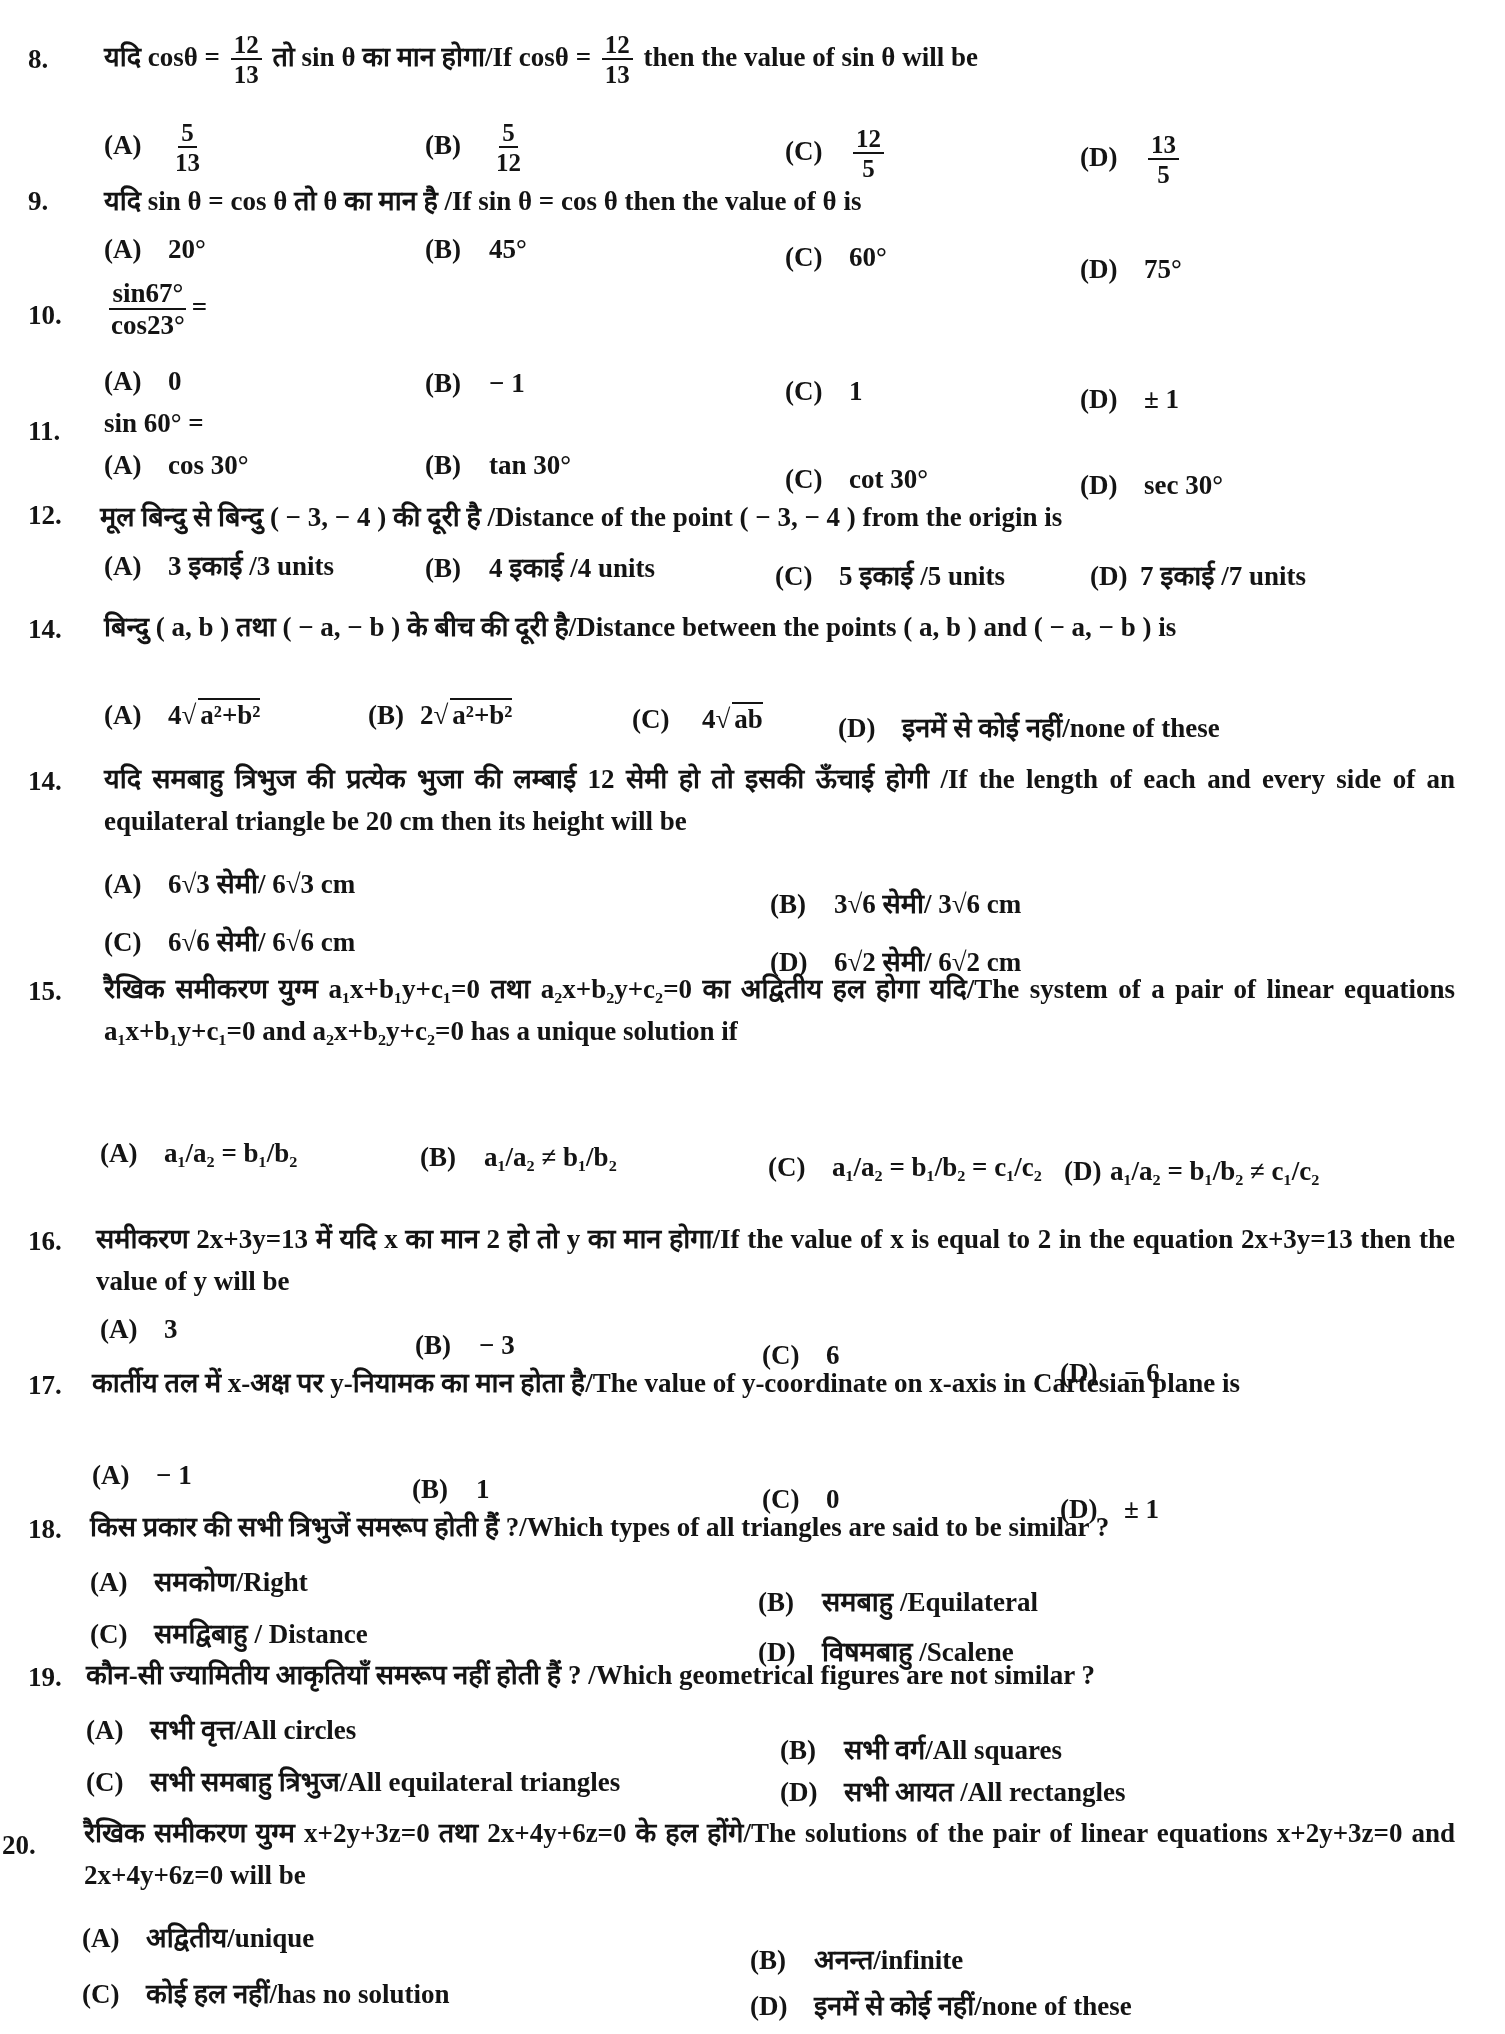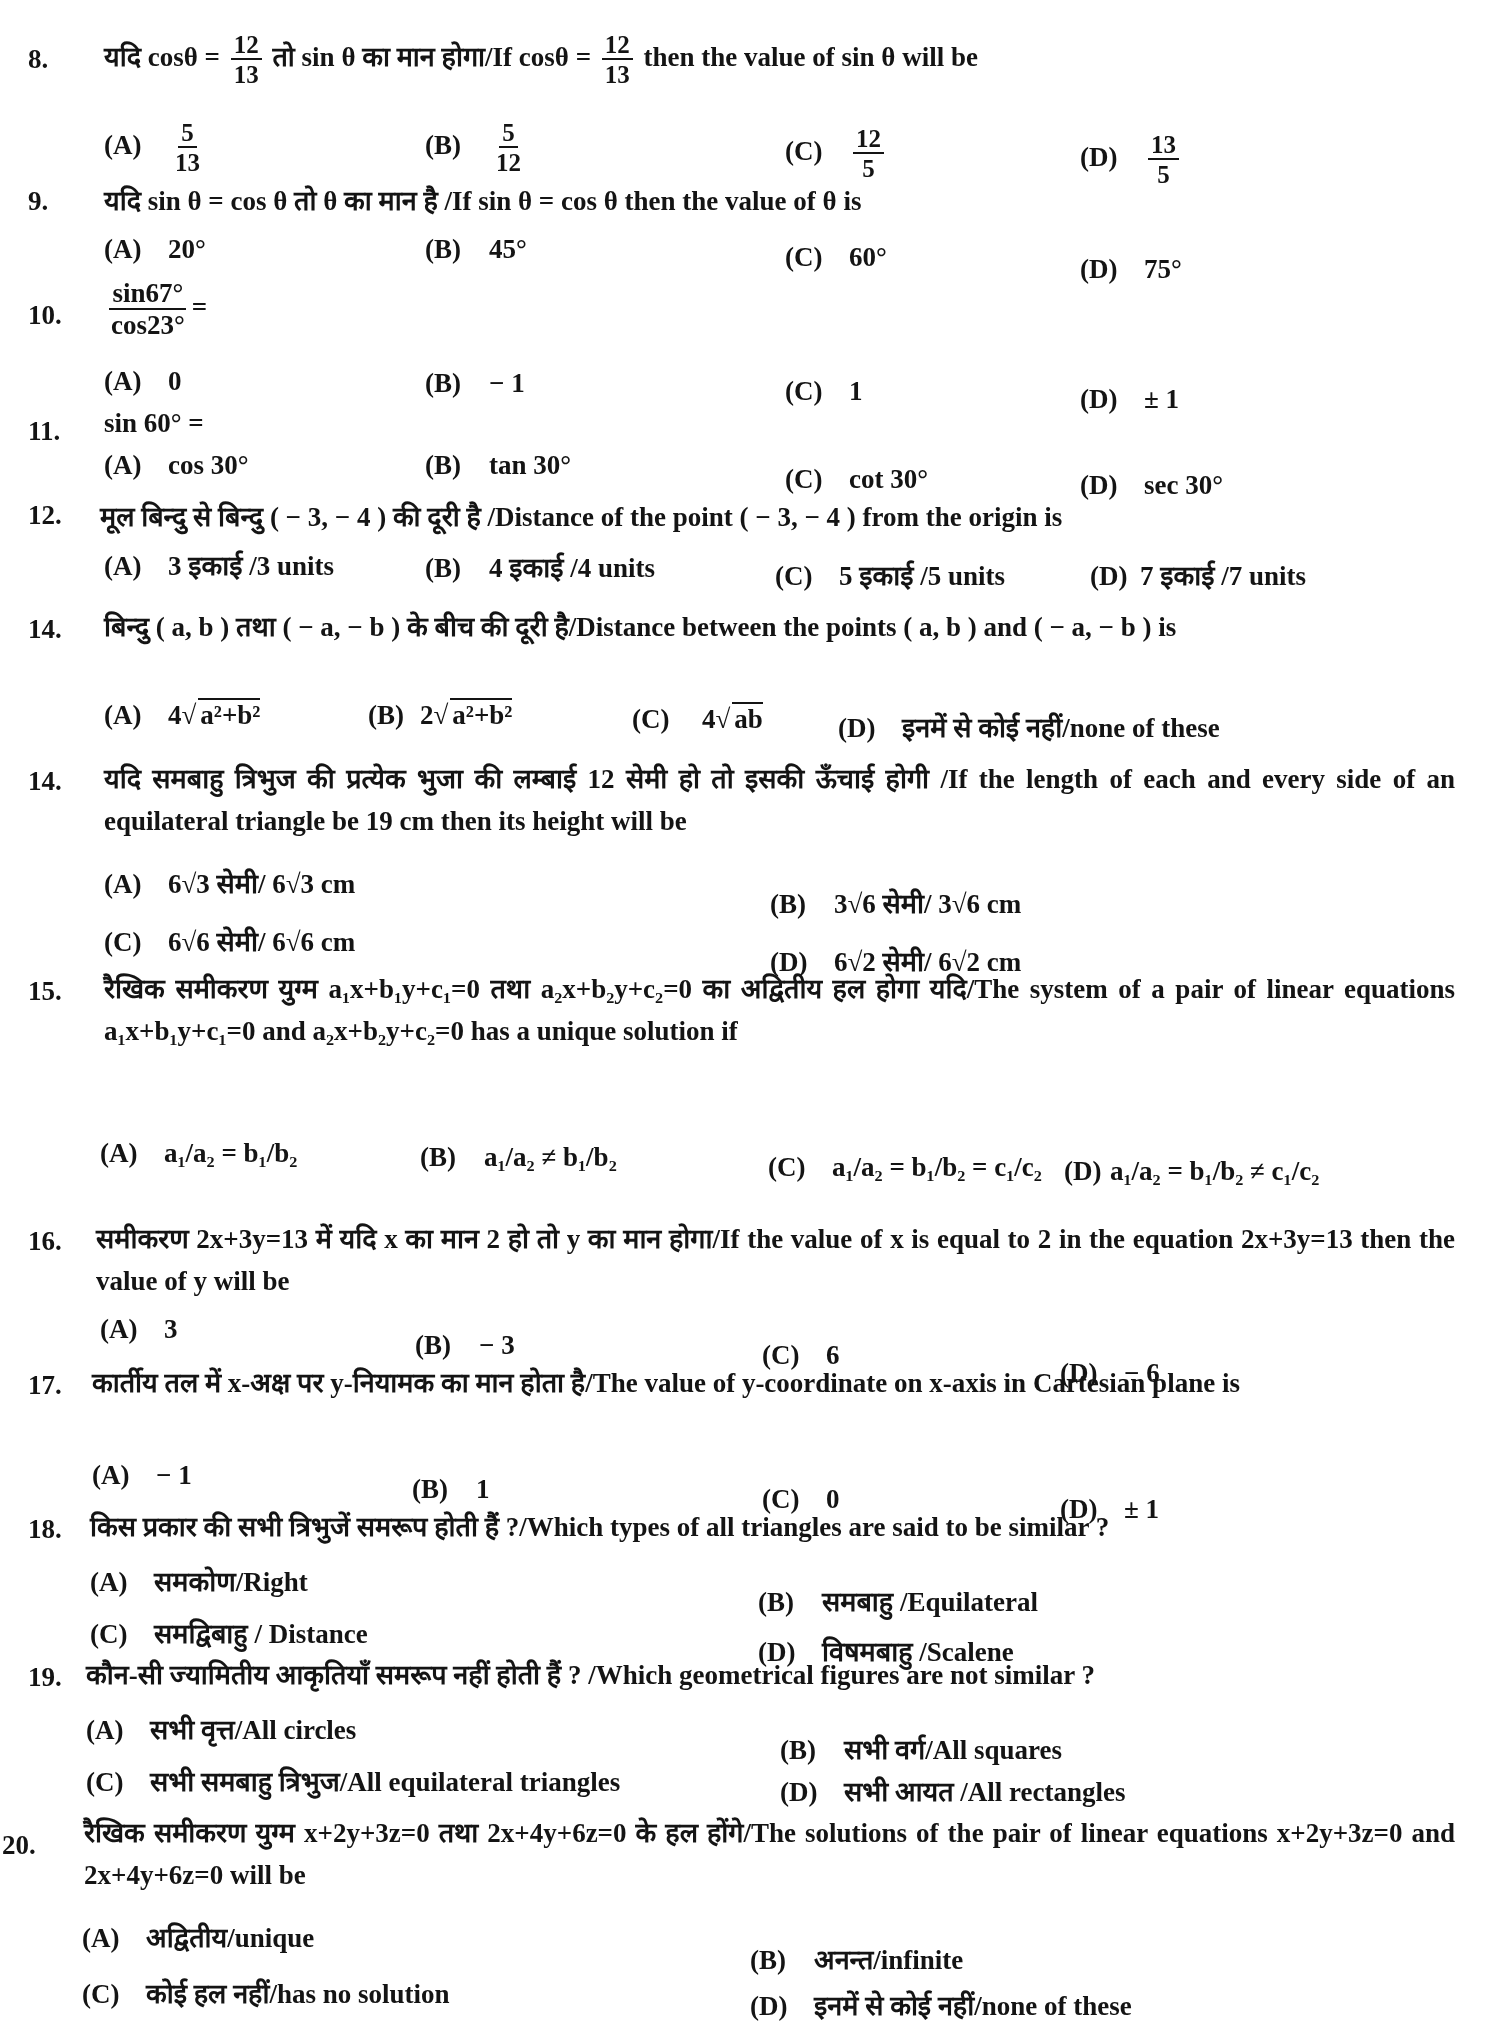--- a/index.html
+++ b/index.html
@@ -103,21 +103,21 @@
     <span class="qnum" style="top:0px">14.</span>
     <div class="qtext" style="top:-8px">बिन्दु ( a, b ) तथा ( − a, − b ) के बीच की दूरी है/Distance between the points ( a, b ) and ( − a, − b ) is</div>
     <div class="opt" style="left:104px; top:86px"><span class="lbl">(A)</span><span>4</span><span class="rad">√</span><span class="sqrt">a²+b²</span></div>
     <div class="opt" style="left:368px; top:86px"><span class="lbl" style="width:52px">(B)</span><span>2</span><span class="rad">√</span><span class="sqrt">a²+b²</span></div>
     <div class="opt" style="left:632px; top:90px"><span class="lbl" style="width:70px">(C)</span><span>4</span><span class="rad">√</span><span class="sqrt">ab</span></div>
     <div class="opt" style="left:838px; top:94px"><span class="lbl">(D)</span><span>इनमें से कोई नहीं/none of these</span></div>
   </div>
 
   <div class="q" style="top:766px">
     <span class="qnum" style="top:0px">14.</span>
-    <div class="qtext" style="top:-8px">यदि समबाहु त्रिभुज की प्रत्येक भुजा की लम्बाई 12 सेमी हो तो इसकी ऊँचाई होगी /If the length of each and every side of an equilateral triangle be 19 cm then its height will be</div>
+    <div class="qtext" style="top:-8px">यदि समबाहु त्रिभुज की प्रत्येक भुजा की लम्बाई 12 सेमी हो तो इसकी ऊँचाई होगी /If the length of each and every side of an equilateral triangle be 20 cm then its height will be</div>
     <div class="opt" style="left:104px; top:98px"><span class="lbl">(A)</span><span>6√3 सेमी/ 6√3 cm</span></div>
     <div class="opt" style="left:770px; top:118px"><span class="lbl">(B)</span><span>3√6 सेमी/ 3√6 cm</span></div>
     <div class="opt" style="left:104px; top:156px"><span class="lbl">(C)</span><span>6√6 सेमी/ 6√6 cm</span></div>
     <div class="opt" style="left:770px; top:176px"><span class="lbl">(D)</span><span>6√2 सेमी/ 6√2 cm</span></div>
   </div>
 
   <div class="q" style="top:976px">
     <span class="qnum" style="top:0px">15.</span>
     <div class="qtext" style="top:-8px">रैखिक समीकरण युग्म a₁x+b₁y+c₁=0 तथा a₂x+b₂y+c₂=0 का अद्वितीय हल होगा यदि/The system of a pair of linear equations a₁x+b₁y+c₁=0 and a₂x+b₂y+c₂=0 has a unique solution if</div>
     <div class="opt" style="left:100px; top:162px"><span class="lbl">(A)</span><span>a₁/a₂ = b₁/b₂</span></div>

